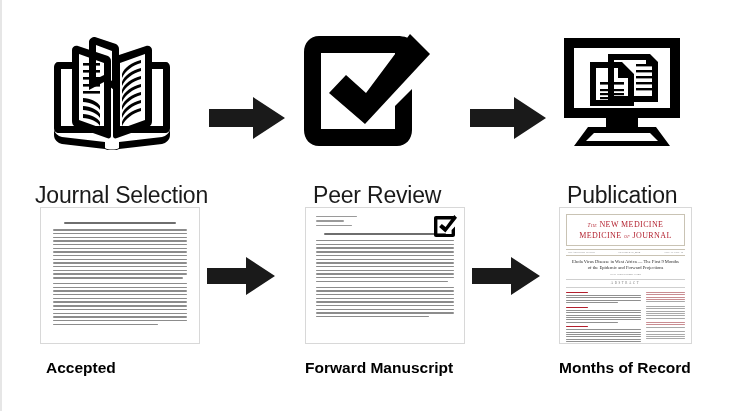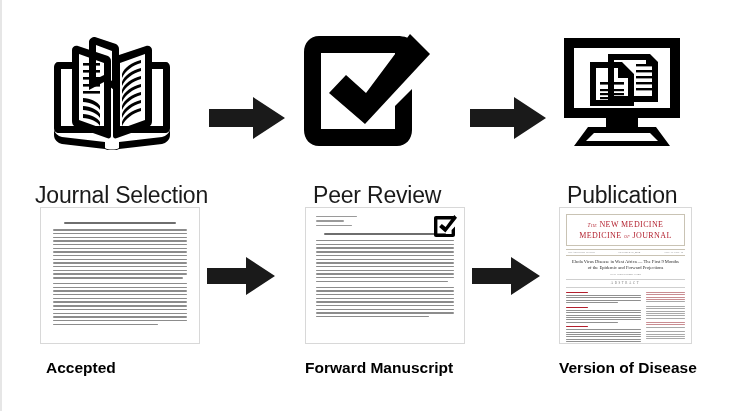--- a/index.html
+++ b/index.html
@@ -434,16 +434,16 @@
     </div>
   </div>
 
   <div class="doc-label dl-preprint">
     <div>Accepted</div>
   </div>
   <div class="doc-label dl-accepted">
     <div>Forward Manuscript</div>
   </div>
   <div class="doc-label dl-published">
-    <div>Version of Disease</div>
+    <div>Months of Record</div>
   </div>
 
 </div>
 
 </body></html>

